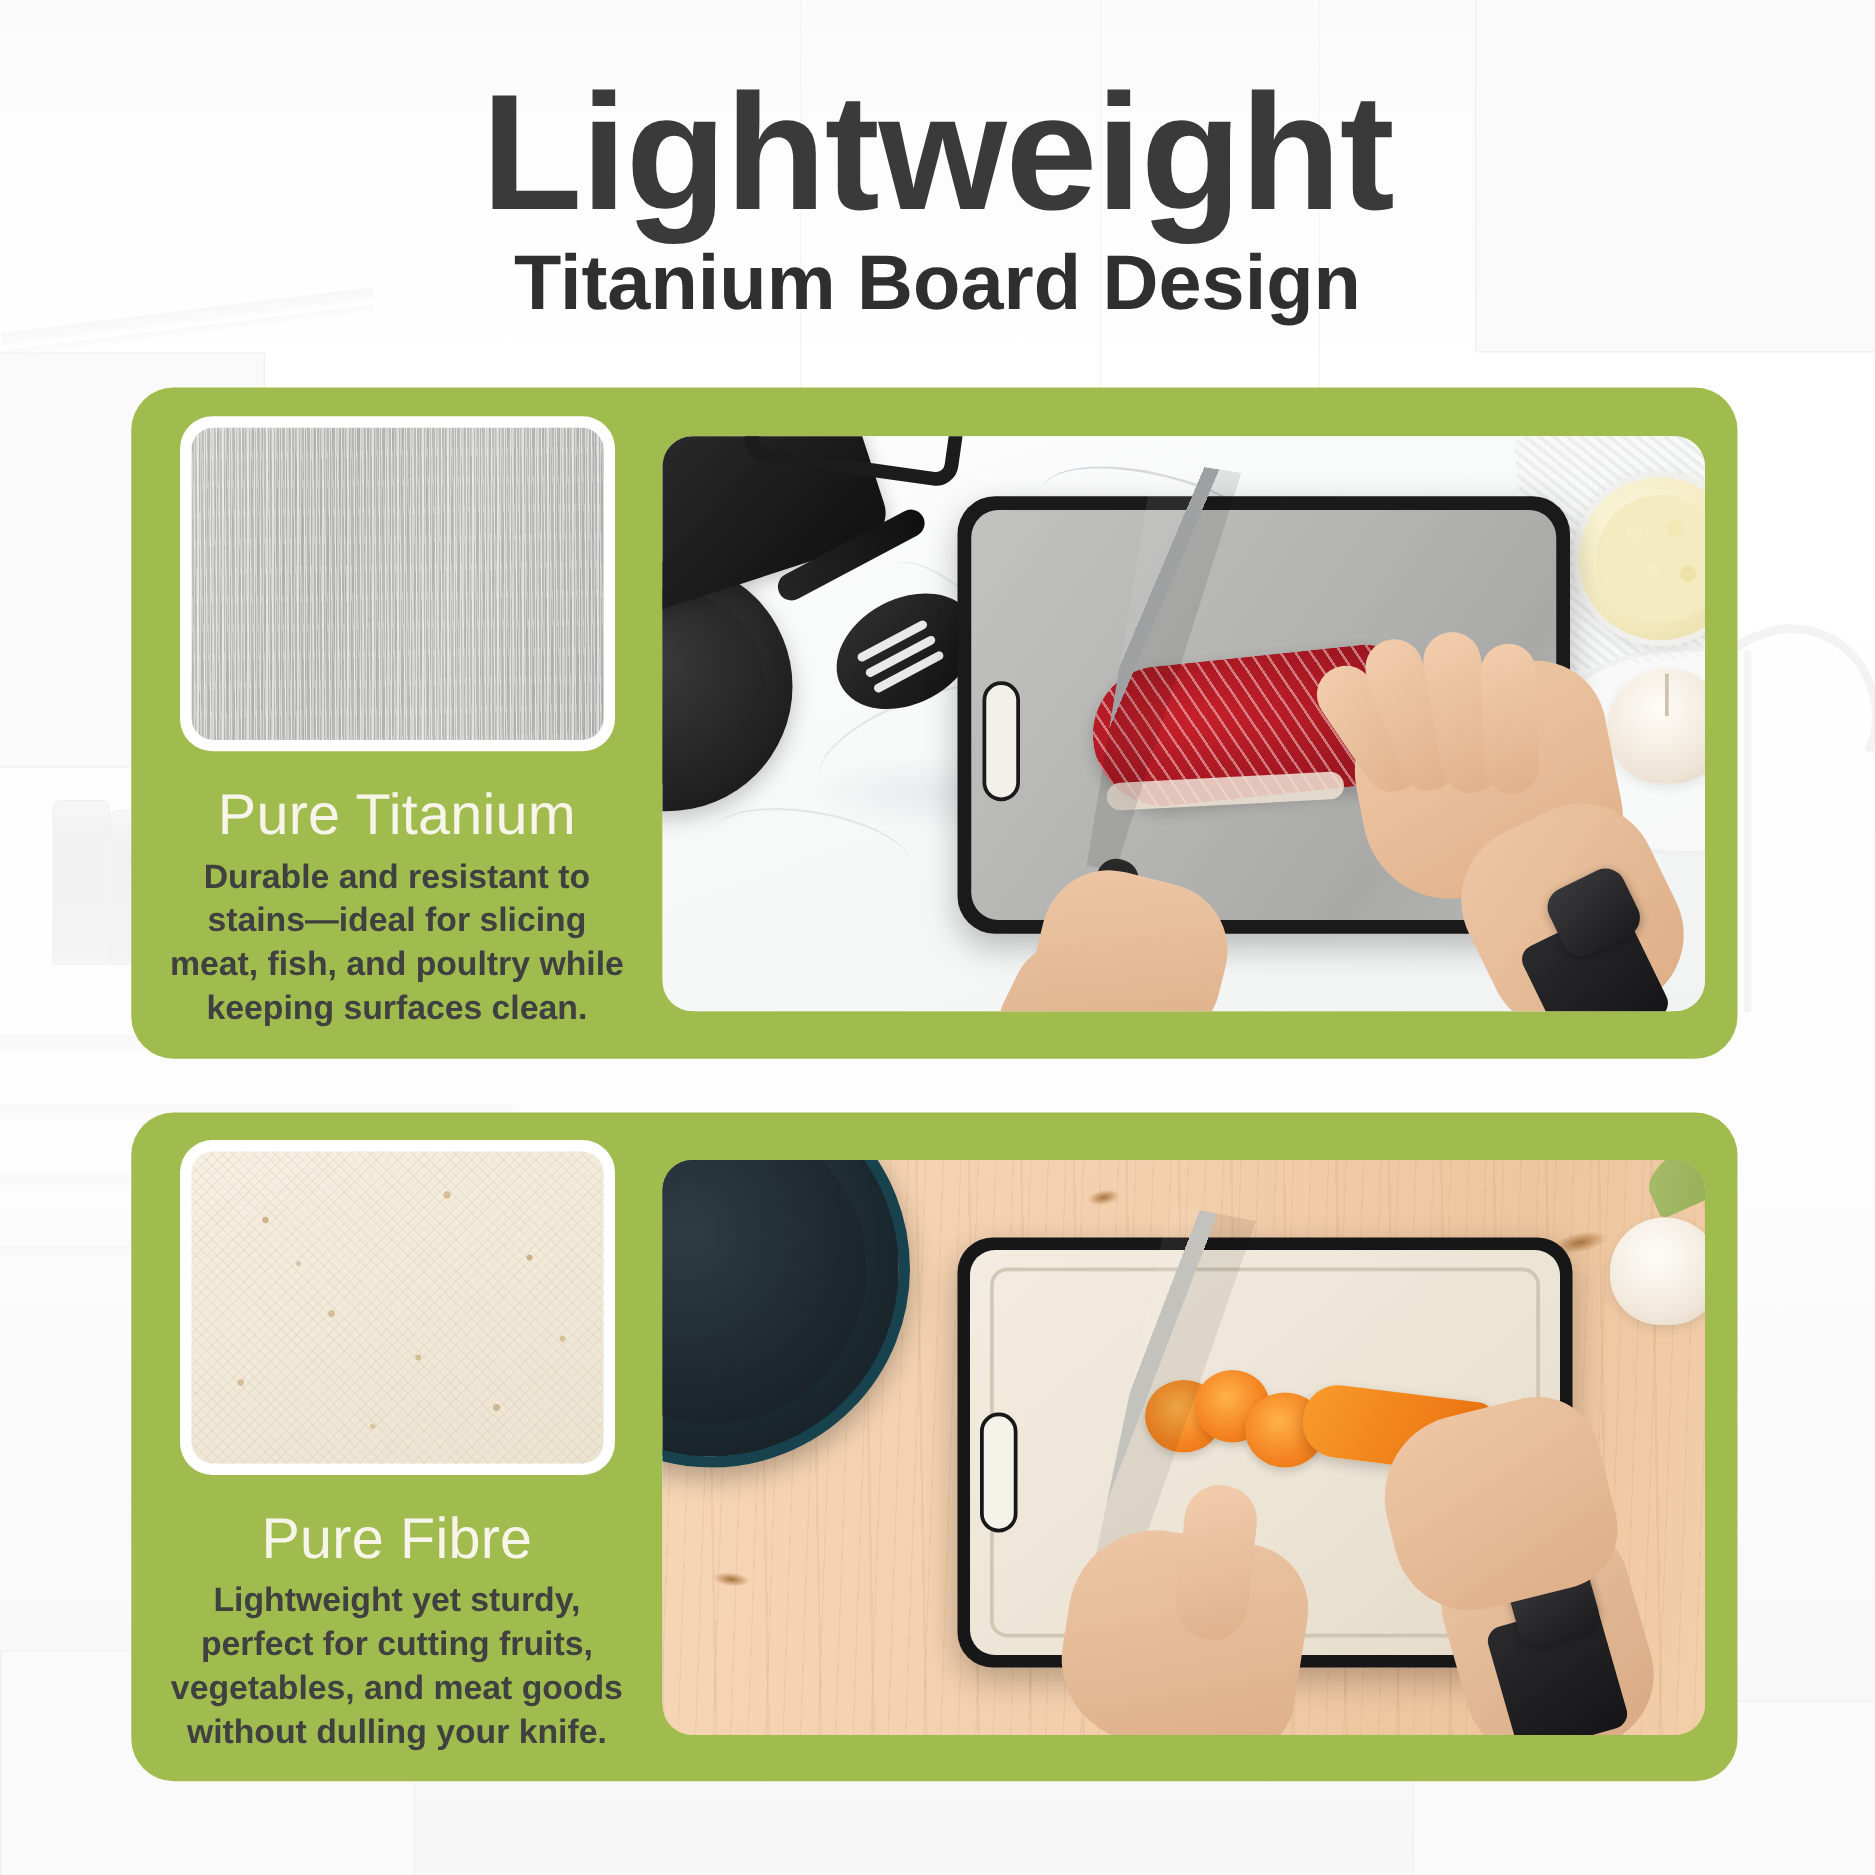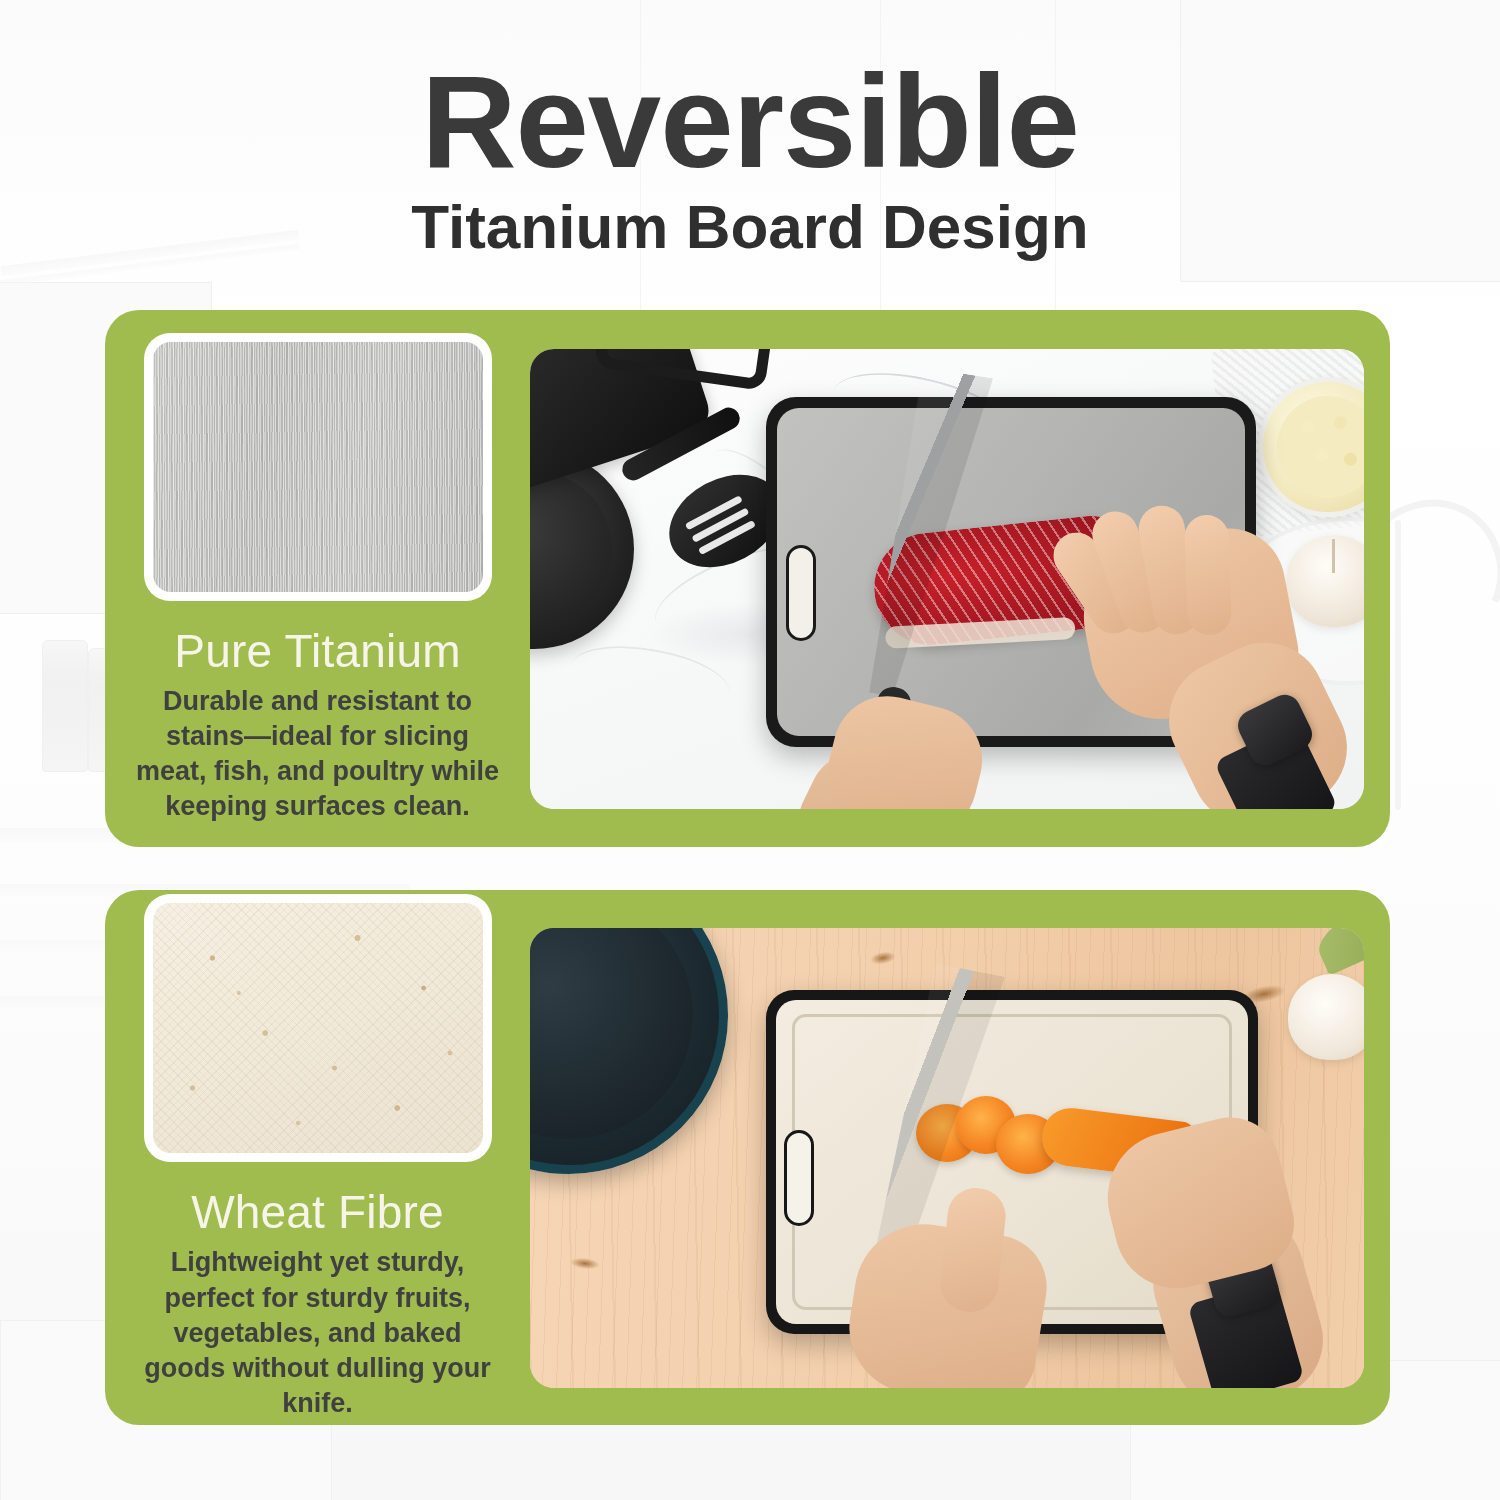--- a/index.html
+++ b/index.html
@@ -262,21 +262,21 @@
     <div class="bg-shelf bg-sh3"></div>
     <div class="bg-shelf bg-sh4"></div>
     <div class="bg-shelf bg-sh5"></div>
     <div class="bg-shelf bg-sh6"></div>
     <div class="bg-faucet-arc"></div>
     <div class="bg-faucet"></div>
     <div class="bg-cab bg-c3"></div>
     <div class="bg-cab bg-c4"></div>
   </div>
 
-  <div class="headline">Reversible</div>
+  <div class="headline">Lightweight</div>
   <div class="subhead">Titanium Board Design</div>
 
   <div class="panel panel-1">
     <div class="pcol">
       <div class="swatch-frame">
         <div class="swatch sw-ti"></div>
       </div>
       <div class="feat-title">Pure Titanium</div>
       <div class="feat-desc">Durable and resistant to stains—ideal for slicing meat, fish, and poultry while keeping surfaces clean.</div>
     </div>
@@ -336,22 +336,22 @@
         <div class="lhand"></div>
       </div>
     </div>
   </div>
 
   <div class="panel panel-2">
     <div class="pcol">
       <div class="swatch-frame">
         <div class="swatch sw-wf"></div>
       </div>
-      <div class="feat-title">Wheat Fibre</div>
-      <div class="feat-desc">Lightweight yet sturdy, perfect for sturdy fruits, vegetables, and baked goods without dulling your knife.</div>
+      <div class="feat-title">Pure Fibre</div>
+      <div class="feat-desc">Lightweight yet sturdy, perfect for cutting fruits, vegetables, and meat goods without dulling your knife.</div>
     </div>
 
     <div class="photo-wrap">
       <div class="photo">
         <div class="wood"></div>
         <div class="knot k1"></div>
         <div class="knot k2"></div>
         <div class="knot k3"></div>
         <div class="knot k4"></div>
 

